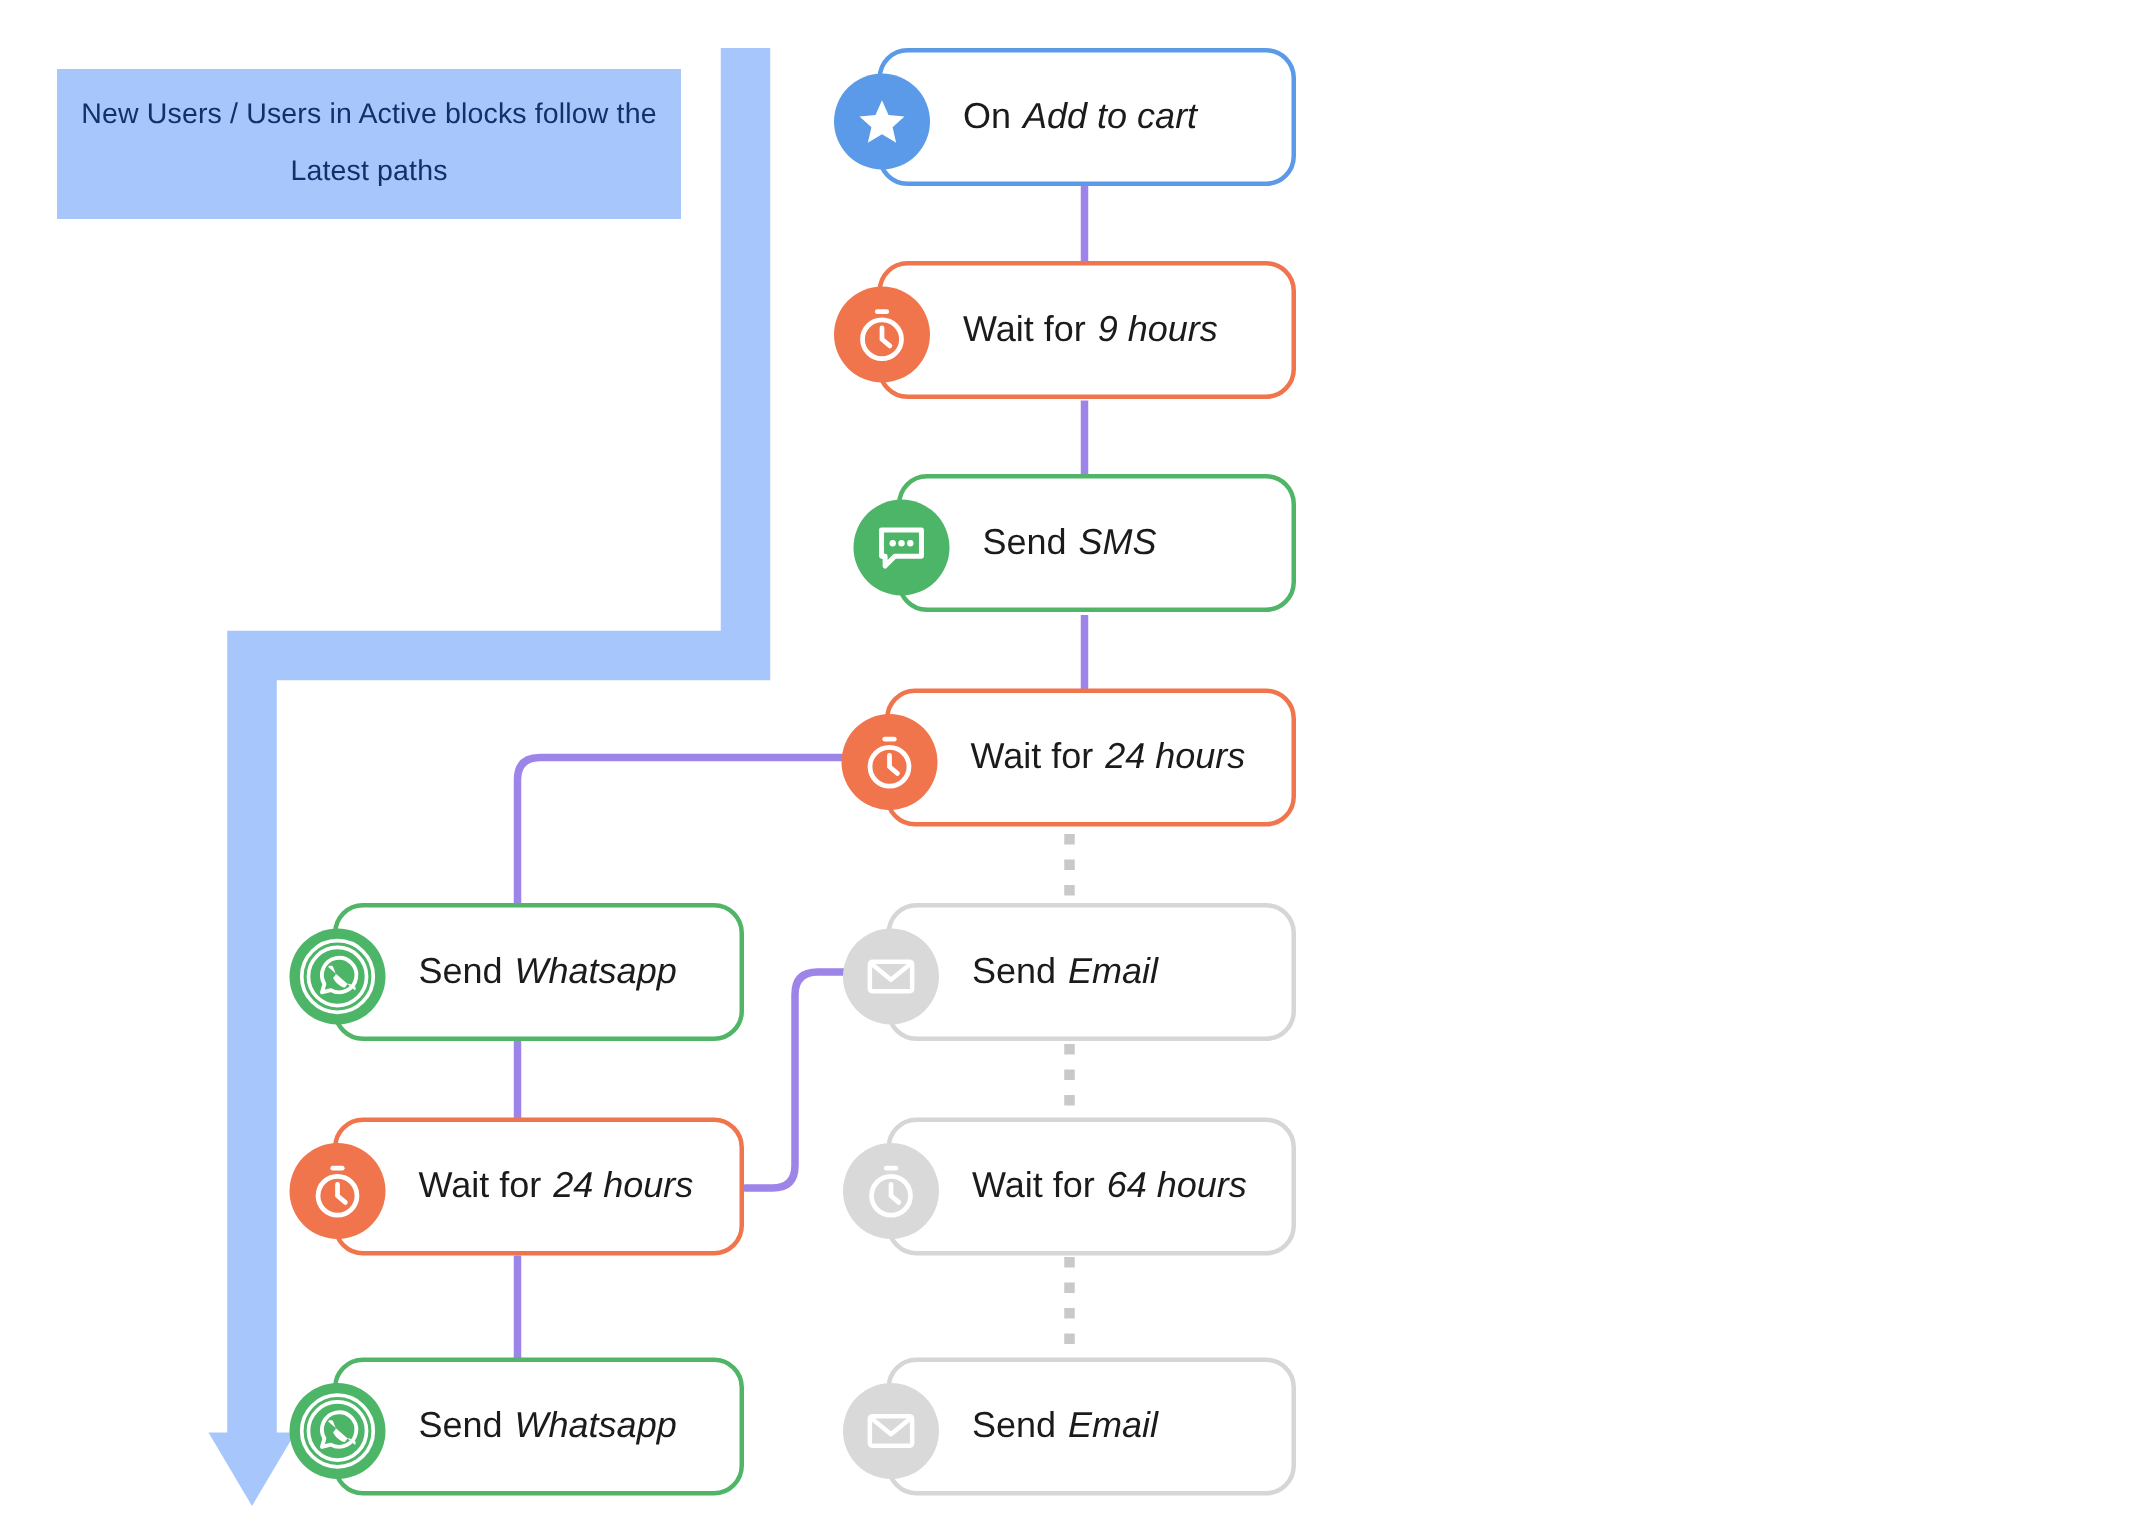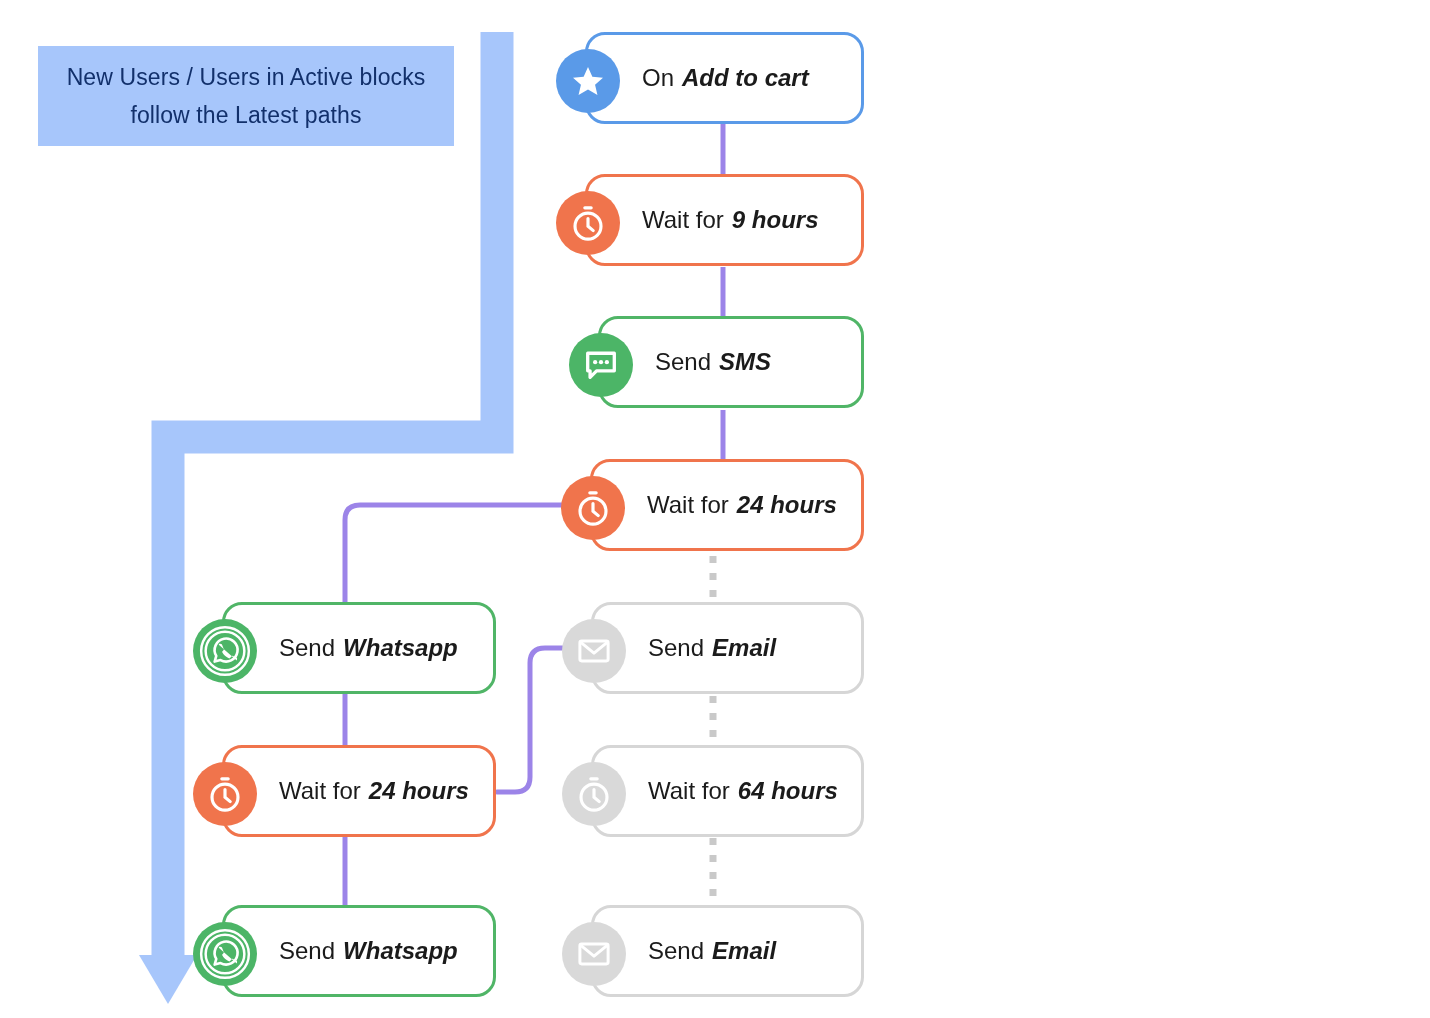--- a/index.html
+++ b/index.html
@@ -7,38 +7,38 @@
     width:1430px;height:1018px;position:relative;overflow:hidden;
     font-family:"Liberation Sans","DejaVu Sans",sans-serif;
   }
   #canvas{position:absolute;left:0;top:0;width:1430px;height:1018px;}
 
   
   .callout{
     position:absolute;left:38px;top:46px;width:416px;height:100px;
     background:#a7c6fb;color:#12306b;
     display:flex;align-items:center;justify-content:center;text-align:center;
-    font-size:23px;line-height:38px;letter-spacing:.1px;
+    font-size:19px;line-height:38px;letter-spacing:.1px;
     padding:0 14px;box-sizing:border-box;
   }
 
   
   #wires{position:absolute;left:0;top:0;width:1430px;height:1018px;pointer-events:none;}
 
   
   .node{
     position:absolute;height:92px;box-sizing:border-box;
     background:#ffffff;border-radius:20px;border:3px solid #cfcfcf;
     display:flex;align-items:center;
   }
   .node .label{
     font-size:24px;color:#1b1b1b;white-space:nowrap;
     display:flex;align-items:flex-end;gap:8px;
   }
-  .node .label b{font-weight:700;font-style:italic;}
+  .node .label b{font-weight:400;font-style:italic;}
   .node.dim .label{color:#1b1b1b;}
 
   .badge{
     position:absolute;width:64px;height:64px;border-radius:50%;
     left:-32px;top:14px;
     display:flex;align-items:center;justify-content:center;
     z-index:3;
   }
   .node .label{margin-left:54px;}
 

